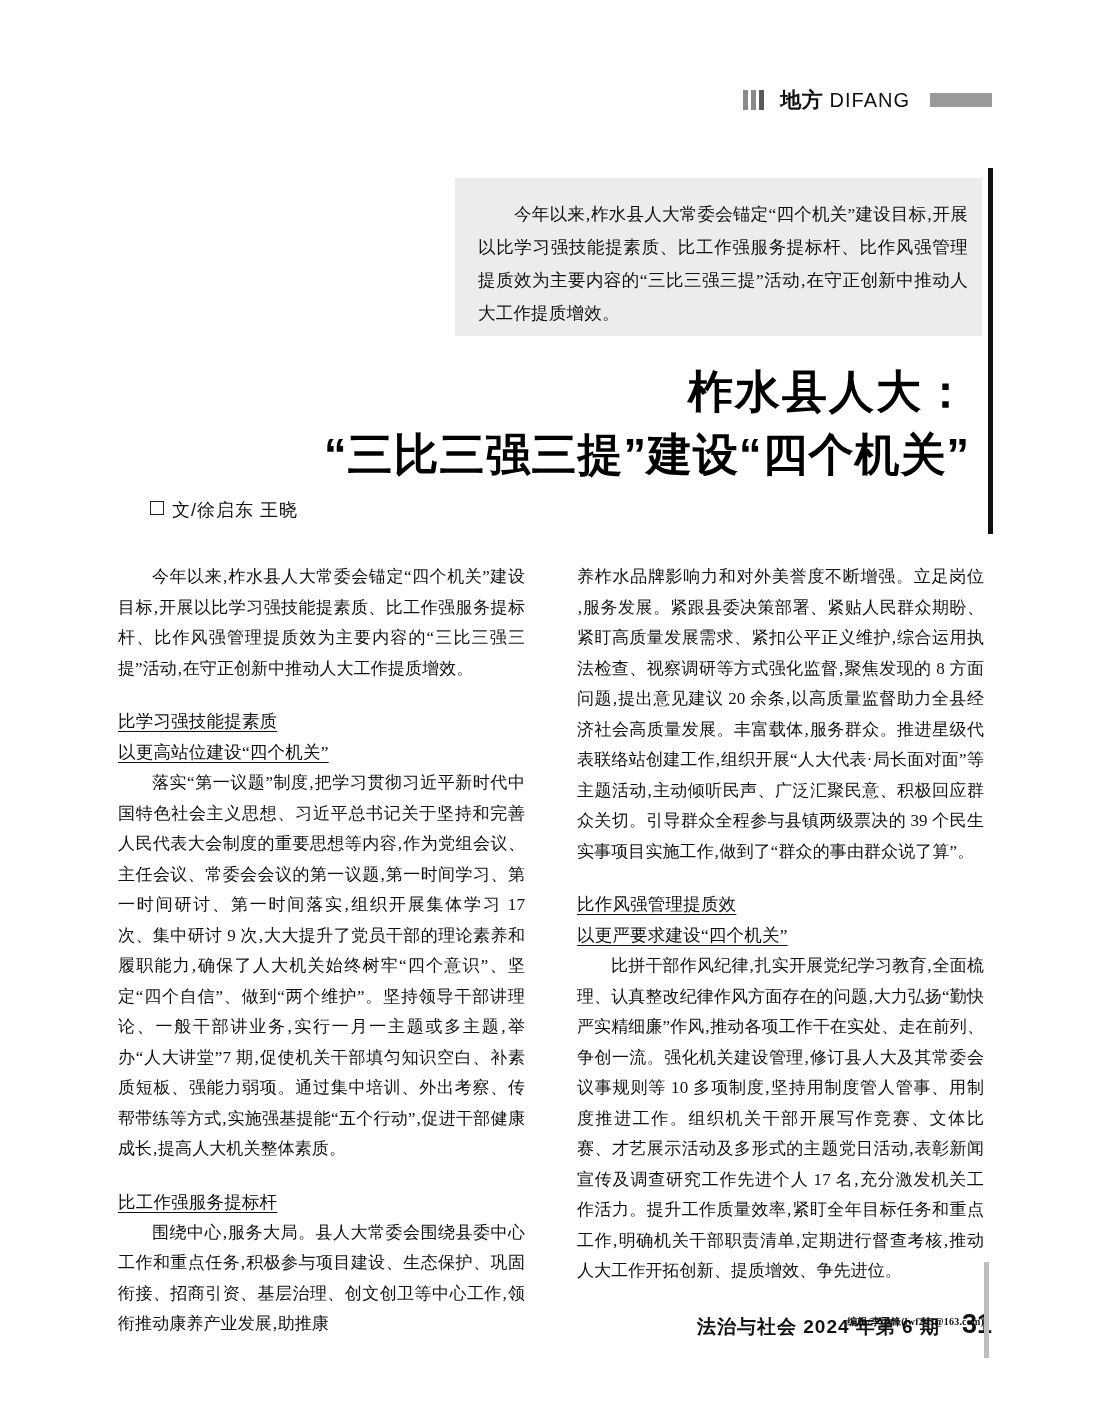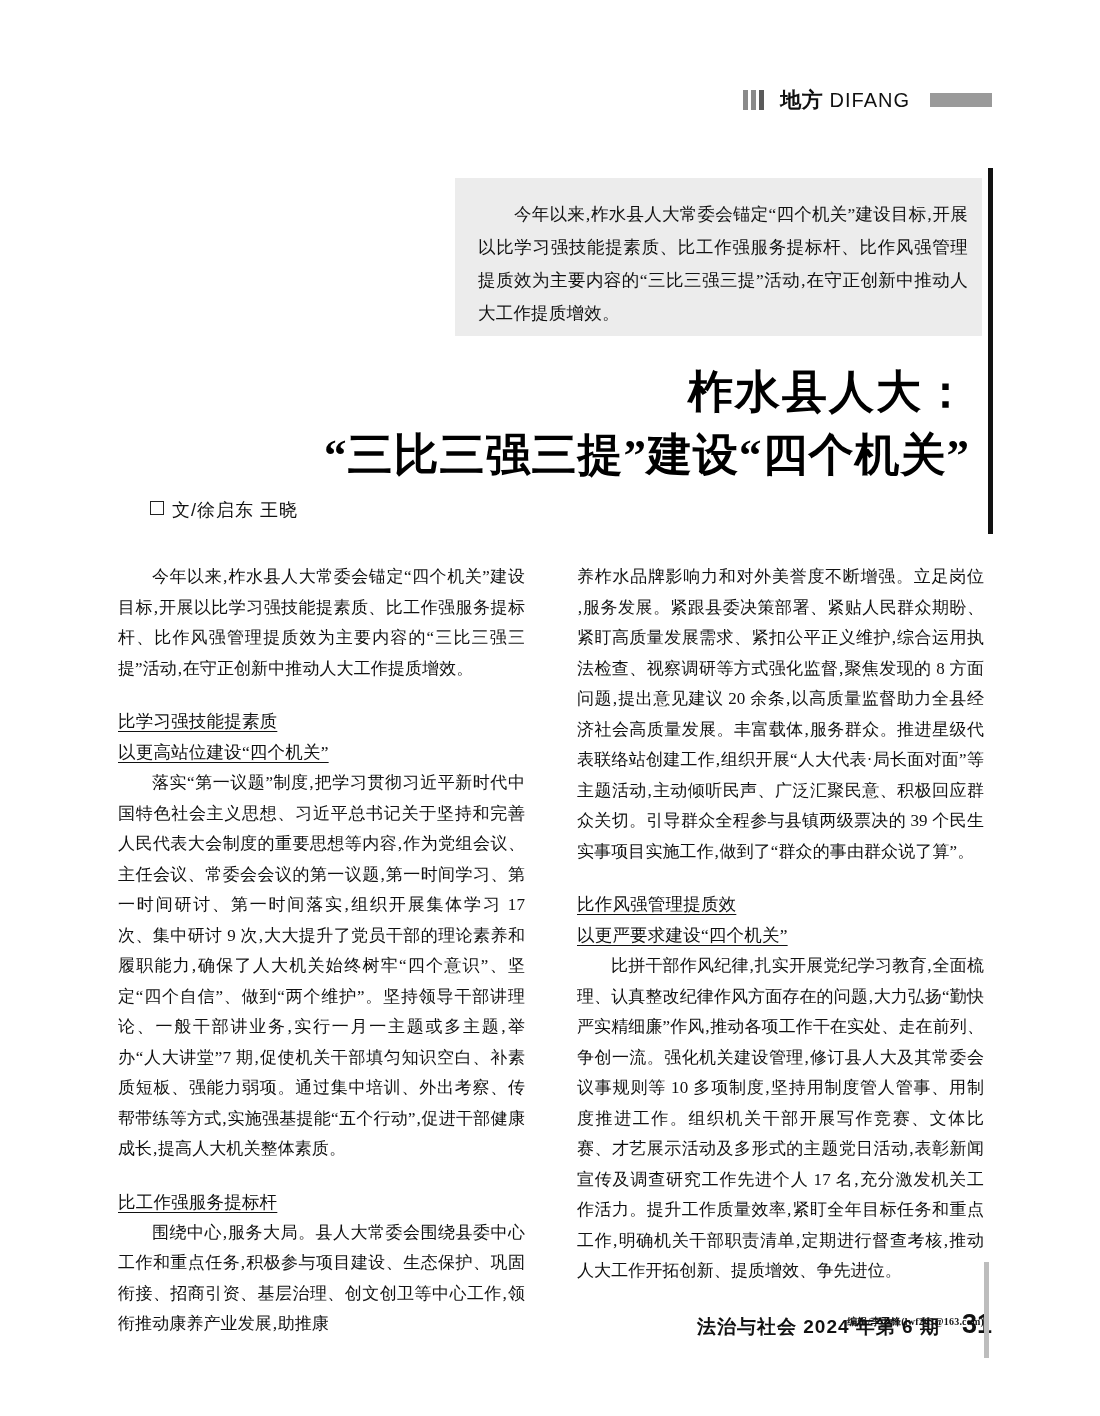--- a/index.html
+++ b/index.html
@@ -104,21 +104,21 @@
   }
   .title-line1 {
     font-family: "Liberation Sans", sans-serif;
     font-weight: bold;
     font-size: 45px;
     letter-spacing: 2px;
     line-height: 56px;
     color: #000;
   }
   .title-line2 {
-    font-family: Liberation Serif, serif;
+    font-family: Liberation Sans, sans-serif;
     font-weight: bold;
     font-size: 45px;
     letter-spacing: 1px;
     line-height: 62px;
     color: #000;
     margin-top: 4px;
   }
   .byline {
     position: absolute;
     top: 498px;

